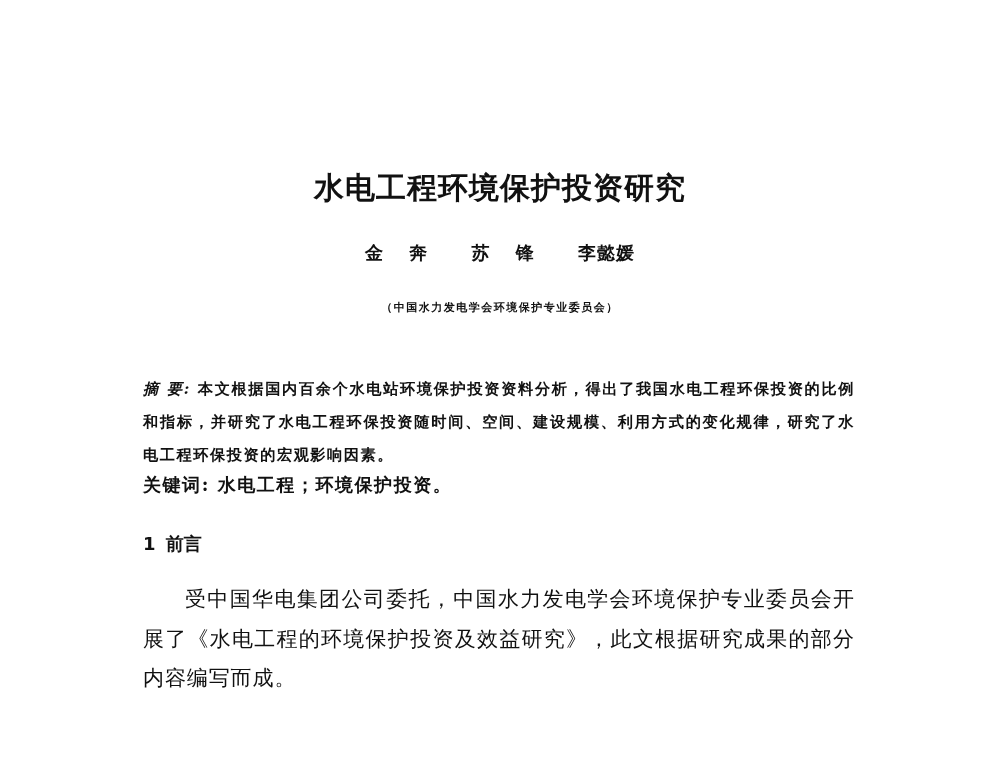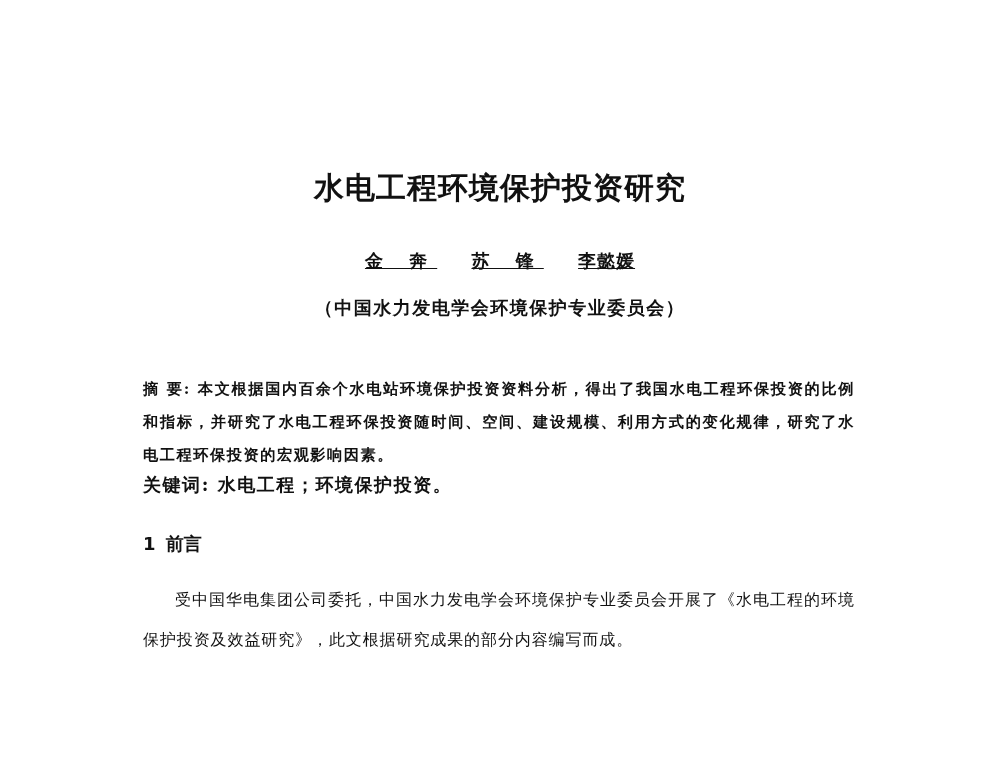--- a/index.html
+++ b/index.html
@@ -39,50 +39,50 @@
       left: 0;
       width: 1000px;
       text-align: center;
       font-size: 18px;
       line-height: 26px;
       font-weight: bold;
     }
     .authors span.author {
       display: inline-block;
       letter-spacing: 10px;
-      margin: 8px 14px;
-      text-decoration: underline;
+      margin: 0 14px;
     }
     .authors span.author.tight {
       letter-spacing: 1px;
     }
     .affiliation {
       position: absolute;
       top: 296px;
       left: 0;
       width: 1000px;
       text-align: center;
-      font-size: 18px;
+      font-size: 11px;
       line-height: 24px;
       font-weight: bold;
       letter-spacing: 1.5px;
     }
     .abstract {
       position: absolute;
       top: 373px;
       left: 143px;
       width: 712px;
       font-size: 15.2px;
       line-height: 33px;
       letter-spacing: 1.55px;
       text-align: justify;
       font-weight: bold;
     }
     .abstract .label {
       font-weight: bold;
+      font-style: italic;
     }
     .keywords {
       position: absolute;
       top: 472px;
       left: 143px;
       width: 712px;
       font-size: 18px;
       line-height: 26px;
       letter-spacing: 1.55px;
       font-weight: bold;
@@ -98,21 +98,21 @@
     }
     .section-heading .num {
       margin-right: 4px;
     }
     .body-text {
       position: absolute;
       top: 580px;
       left: 143px;
       width: 712px;
       font-family: "DejaVu Sans", "Liberation Sans", sans-serif;
-      font-size: 16px;
+      font-size: 21px;
       line-height: 39.5px;
       letter-spacing: 0.9px;
       text-align: justify;
     }
     .body-text p {
       margin: 0;
       text-indent: 2em;
     }
   </style>
 </head>

